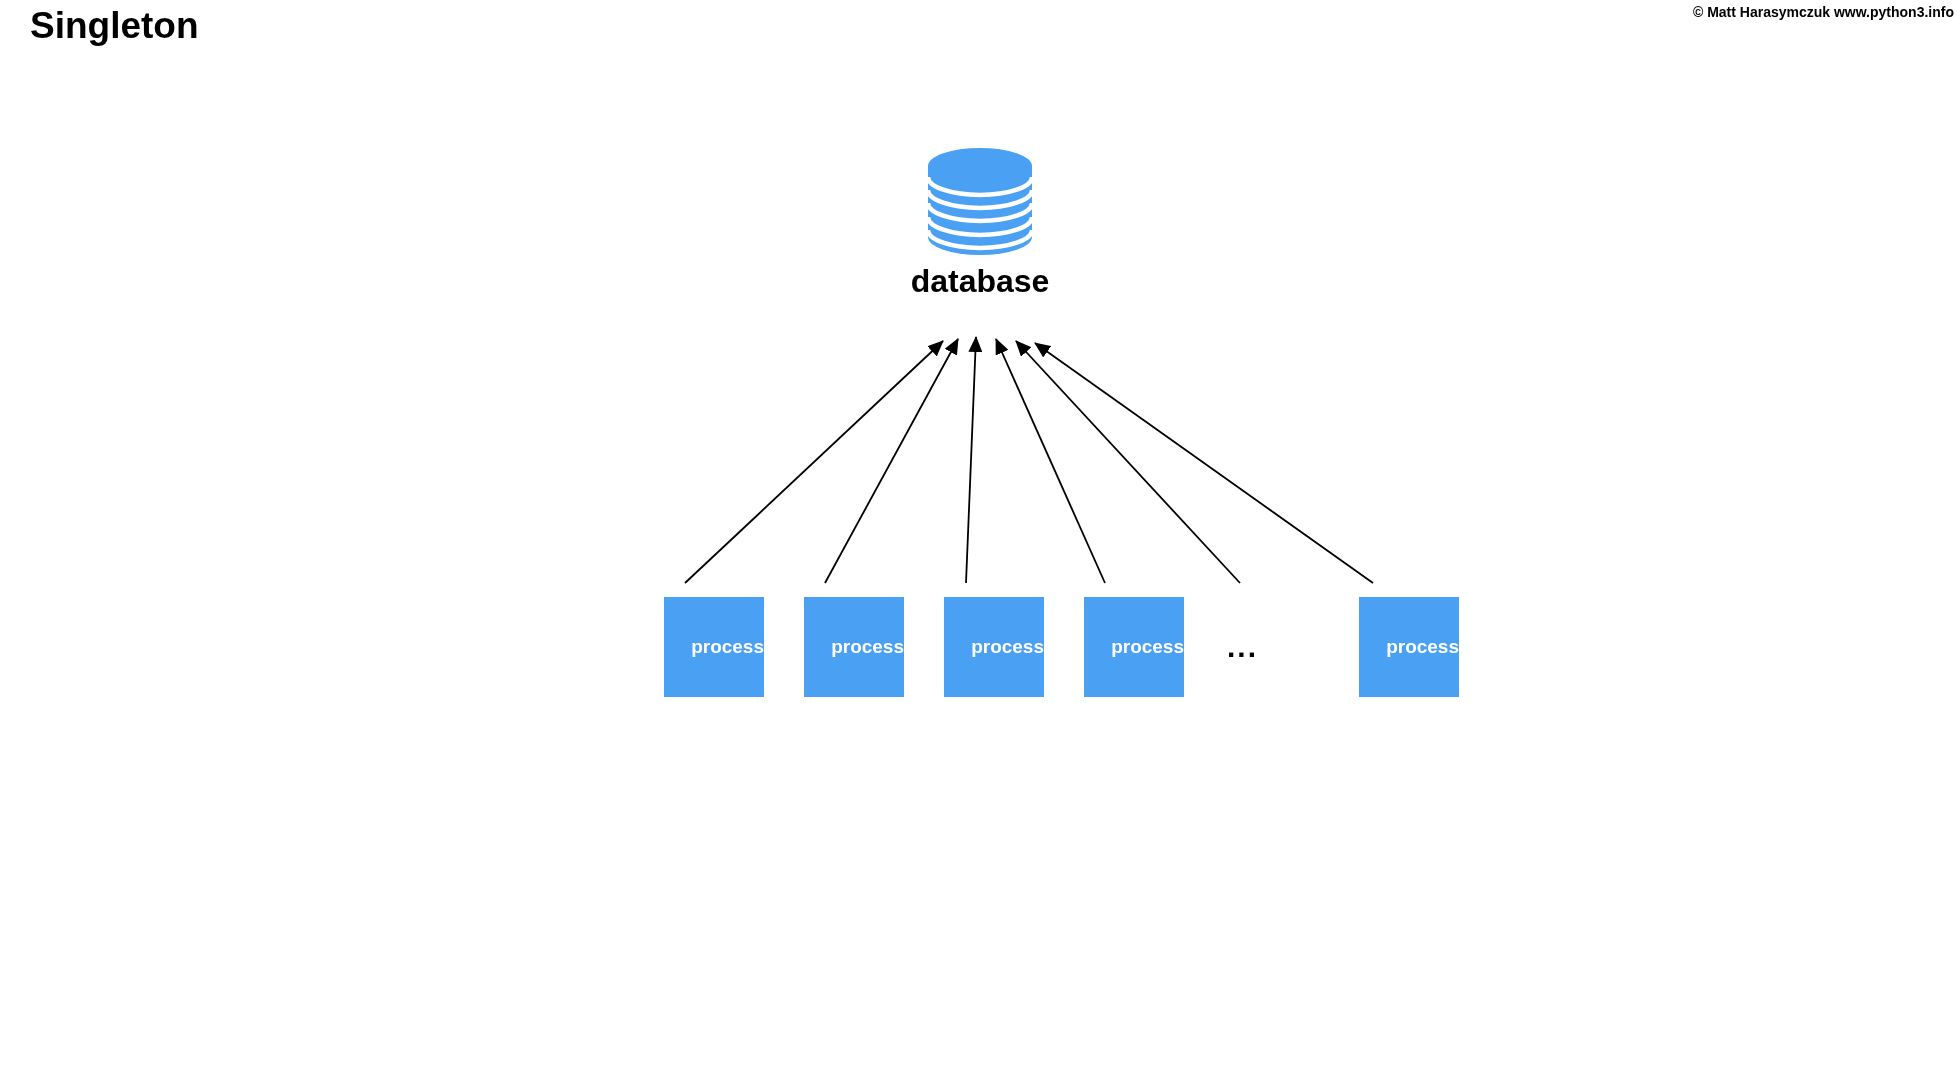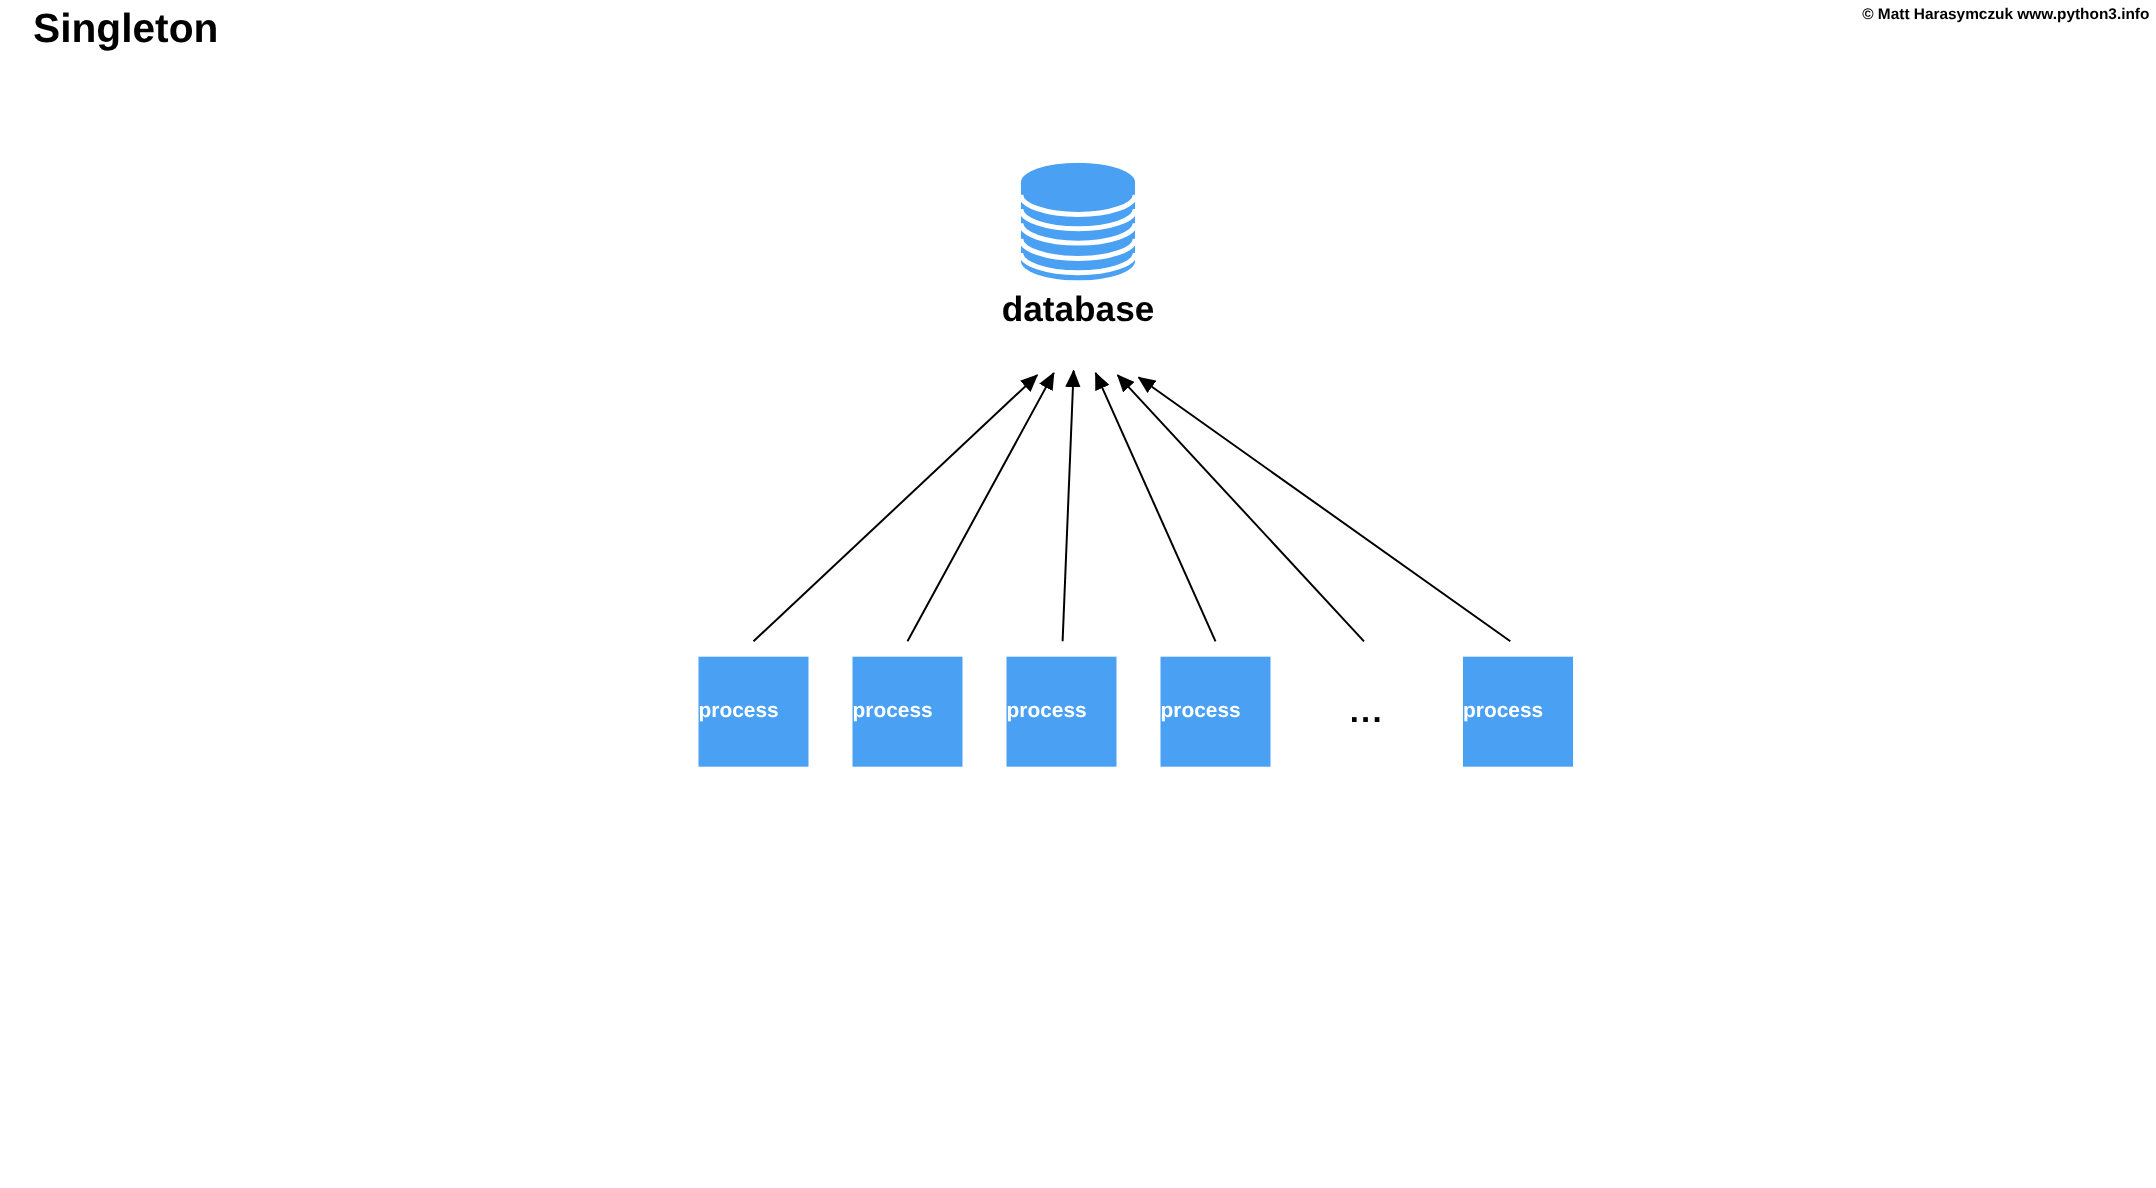--- a/index.html
+++ b/index.html
@@ -28,22 +28,22 @@
   .db-label {
     position: absolute; left: 980px; top: 263px;
     transform: translateX(-50%);
     font-size: 32px; font-weight: 700; white-space: nowrap;
   }
   .process-box {
     position: absolute; top: 597px;
     width: 100px; height: 100px;
     background: var(--accent);
     color: #ffffff;
-    display: flex; align-items: center; justify-content: flex-start;
-    font-size: 19px; font-weight: 700;
+    display: flex; align-items: center; justify-content: flex-end;
+    font-size: 19px; font-weight: 700; margin-left: 29px;
   }
   .box-1 { left: 635px; }
   .box-2 { left: 775px; }
   .box-3 { left: 915px; }
   .box-4 { left: 1055px; }
   .box-5 { left: 1330px; }
   .ellipsis {
     position: absolute; left: 1155px; top: 597px;
     width: 175px; height: 100px;
     display: flex; align-items: center; justify-content: center;

